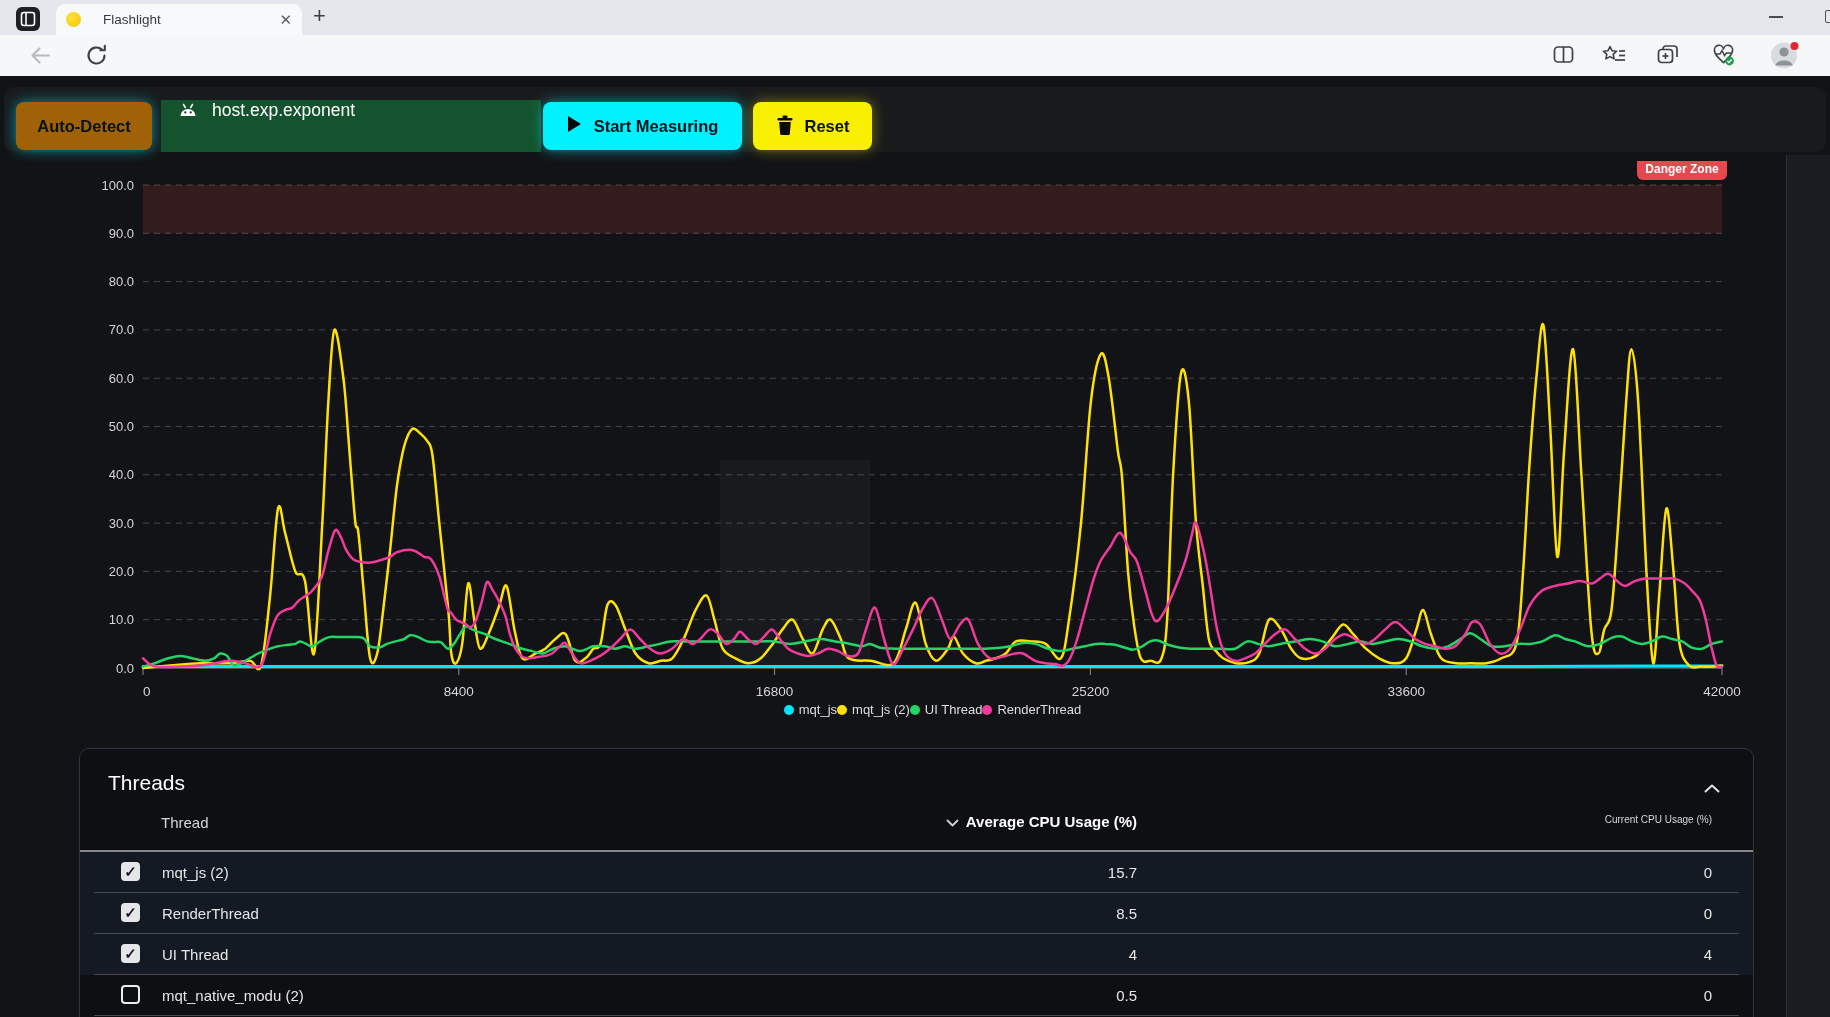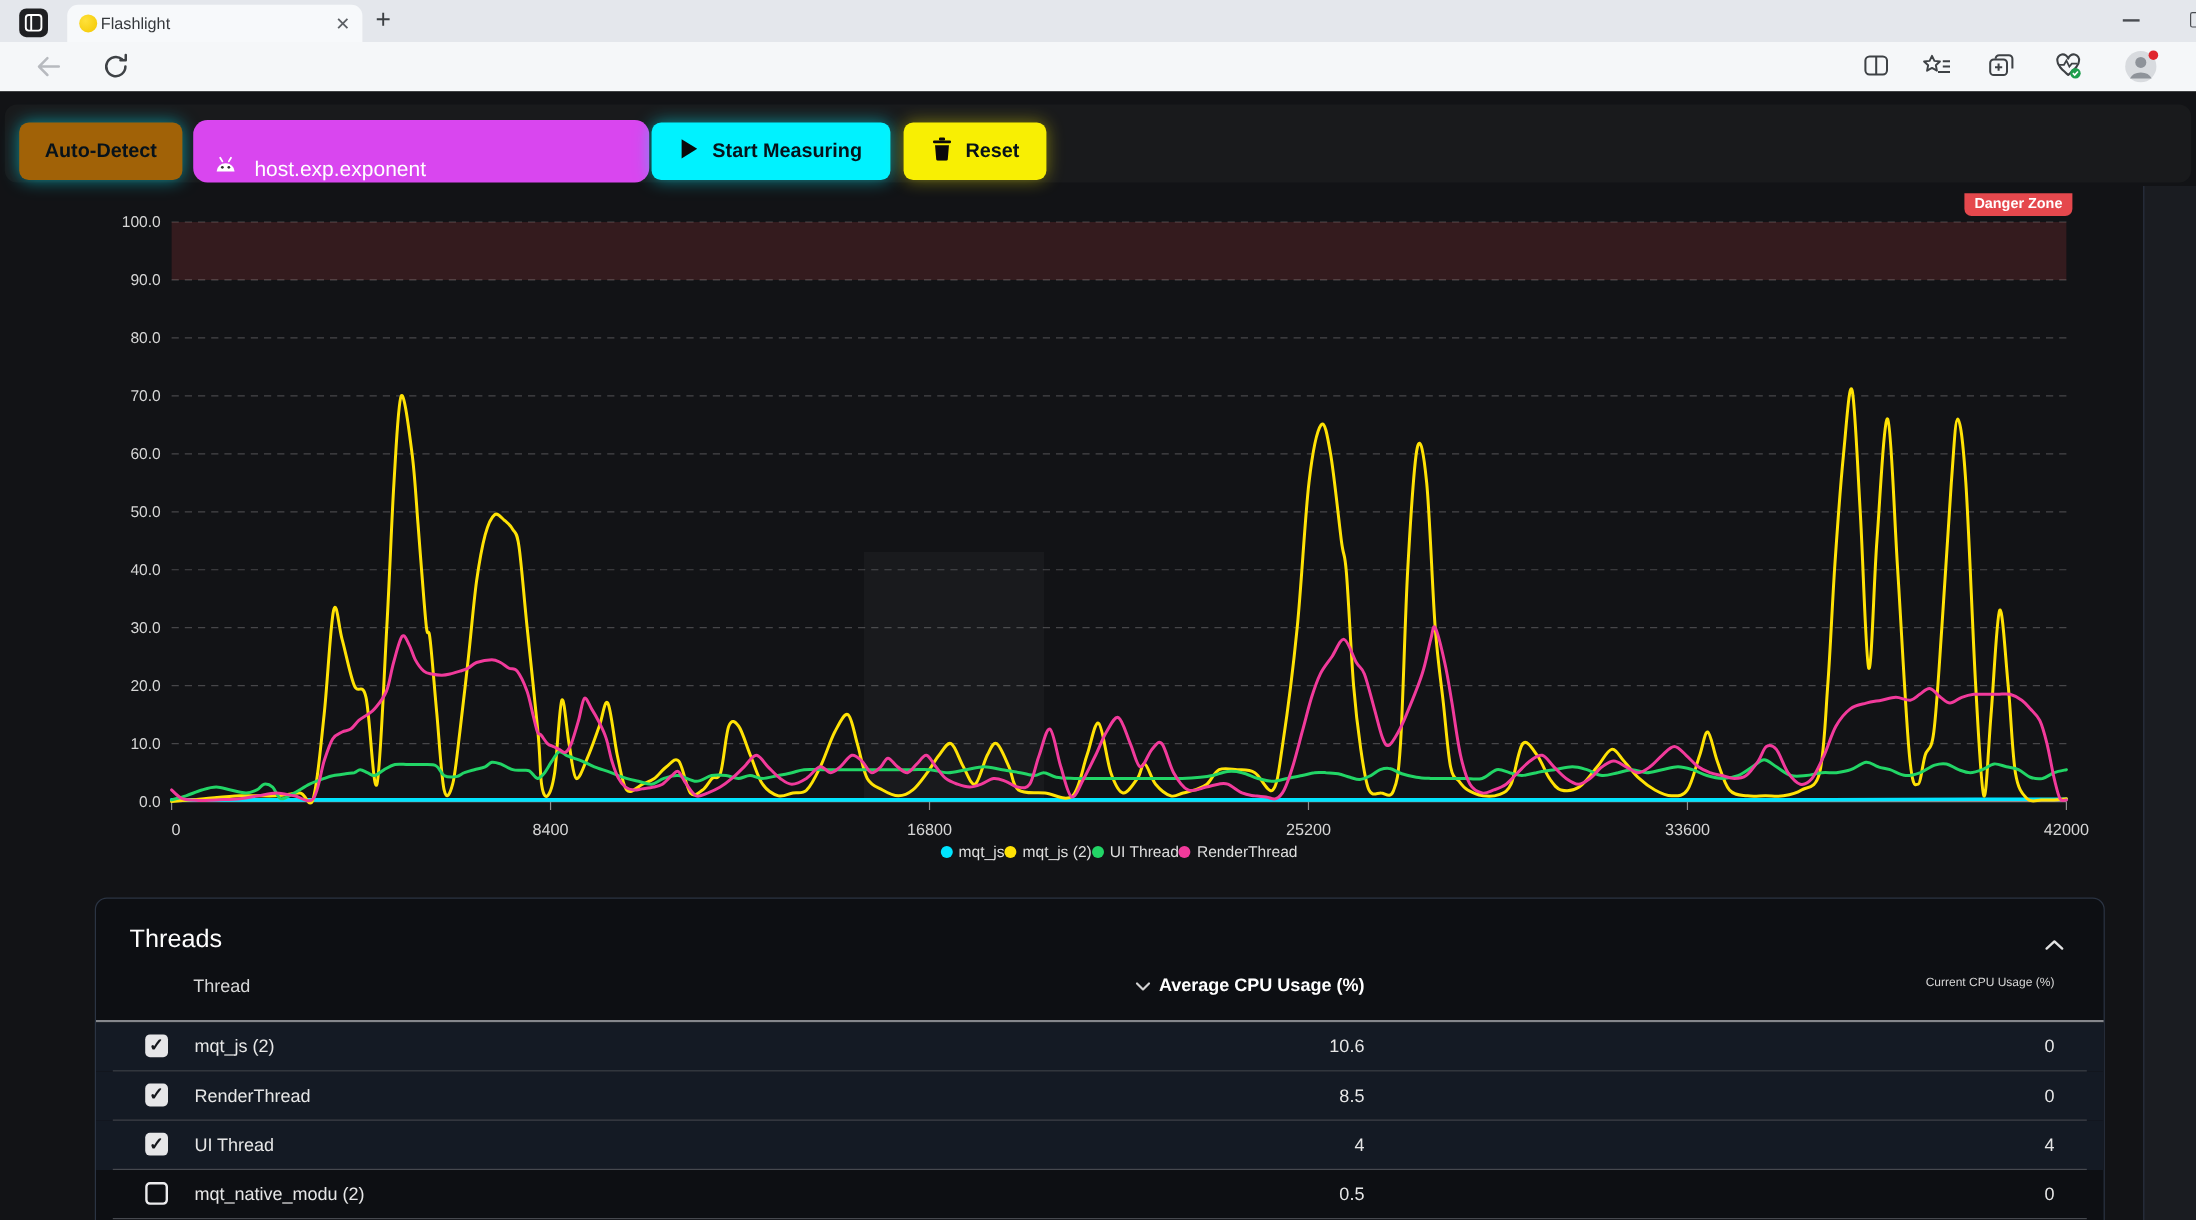--- a/index.html
+++ b/index.html
@@ -3,39 +3,39 @@
 <meta charset="utf-8">
 <style>
   html,body{margin:0;padding:0;background:#000;font-family:"Liberation Sans",sans-serif;}
   #screen{position:relative;width:1830px;height:1017px;overflow:hidden;background:#121316;}
 
   
   .tabstrip{position:absolute;left:0;top:0;width:1830px;height:35px;background:#e4e7ec;}
   .workspace-btn{position:absolute;left:16px;top:7px;width:24px;height:24px;background:#1f2023;border-radius:6px;display:flex;align-items:center;justify-content:center;}
   .tab{position:absolute;left:56px;top:4px;width:246px;height:31px;background:#f7f9fb;border-radius:9px 9px 0 0;display:flex;align-items:center;padding:0 10px;box-sizing:border-box;}
   .favicon{width:15px;height:15px;border-radius:50%;background:radial-gradient(circle at 35% 35%,#ffe13a,#f3c700);flex:0 0 auto;}
-  .tab-title{margin-left:3px;font-size:13.5px;color:#36393d;text-align:center;}
+  .tab-title{margin-left:22px;font-size:13.5px;color:#36393d;text-align:center;}
   .tab-close{margin-left:auto;color:#5c6065;font-size:15px;cursor:default;}
   .newtab{position:absolute;left:313px;top:3px;font-size:22px;color:#3c4043;font-weight:400;}
   .win-min{position:absolute;left:1769px;top:16px;width:14px;height:2px;background:#4a4d52;}
   .win-max{position:absolute;left:1825px;top:10px;width:10px;height:11px;border:1.5px solid #4a4d52;border-radius:2px;}
 
   .addrbar{position:absolute;left:0;top:35px;width:1830px;height:41px;background:#f5f7f9;}
   .nav-ico{position:absolute;top:8px;}
   .pill{position:absolute;left:133px;top:4px;width:1385px;height:33px;background:#ffffff;border-radius:17px;box-shadow:0 1px 2.5px rgba(0,0,0,.18);display:flex;align-items:center;padding:0 16px;box-sizing:border-box;}
   .url{margin-left:12px;font-size:15.5px;color:#202124;}
   .url .port{color:#73777c;}
   .pill-spacer{flex:1;}
   .chrome-ico{margin-left:26px;display:flex;align-items:center;}
 
   
   .toolbar{position:absolute;left:4px;top:87px;width:1822px;height:65px;background:#191a1c;border-radius:10px;}
   .btn{position:absolute;top:15px;height:48px;border-radius:8px;display:flex;align-items:center;justify-content:center;font-weight:bold;font-size:16.5px;color:#07121a;cursor:default;}
   .btn-auto{left:12px;width:136px;background:#a16207;box-shadow:0 0 14px rgba(0,242,255,.55);}
-  .pkg{position:absolute;top:13px;left:157px;width:380px;height:52px;background:#d946ef;border-radius:12px;display:flex;align-items:flex-end;padding-left:15px;gap:12px;box-sizing:border-box;}
+  .pkg{position:absolute;top:13px;left:157px;width:380px;height:52px;background:#14532d;border-radius:0;display:flex;align-items:flex-start;padding-left:15px;gap:12px;box-sizing:border-box;}
   .pkg-label{color:#fff;font-size:17.5px;}
   .btn-start{left:539px;width:199px;background:#00f2ff;box-shadow:0 0 14px rgba(0,242,255,.55);gap:12px;}
   .btn-reset{left:749px;width:119px;background:#f8ef03;box-shadow:0 0 14px rgba(248,239,3,.45);gap:11px;}
 
   .danger-badge{position:absolute;left:1637px;top:161px;width:90px;height:19px;background:#e5484d;border-radius:0 0 6px 6px;color:#fff;font-size:12px;font-weight:bold;text-align:center;line-height:16px;}
 
   .legend{position:absolute;left:143px;top:702px;width:1579px;display:flex;justify-content:center;align-items:center;gap:0;}
   .legend-item{display:flex;align-items:center;gap:5px;font-size:13px;color:#dedede;}
   .legend-dot{width:10px;height:10px;border-radius:50%;}
 
@@ -246,21 +246,21 @@
             <polyline points="1.5,1.5 6.5,6.5 11.5,1.5" fill="none" stroke="#d2d2d2" stroke-width="1.8" stroke-linecap="round" stroke-linejoin="round"></polyline>
           </svg></span>
       <span>Average CPU Usage (%)</span>
     </div>
     <div class="tp-head-cur">Current CPU Usage (%)</div>
     <div class="tp-headline"></div>
     <div class="tp-rows" id="tp-rows">
         <div class="tp-row on">
           <div class="cbx on">✓</div>
           <span class="tp-name">mqt_js (2)</span>
-          <span class="tp-avg">10.6</span>
+          <span class="tp-avg">15.7</span>
           <span class="tp-cur">0</span>
           <div class="tp-sep"></div>
         </div>
         <div class="tp-row on">
           <div class="cbx on">✓</div>
           <span class="tp-name">RenderThread</span>
           <span class="tp-avg">8.5</span>
           <span class="tp-cur">0</span>
           <div class="tp-sep"></div>
         </div>

